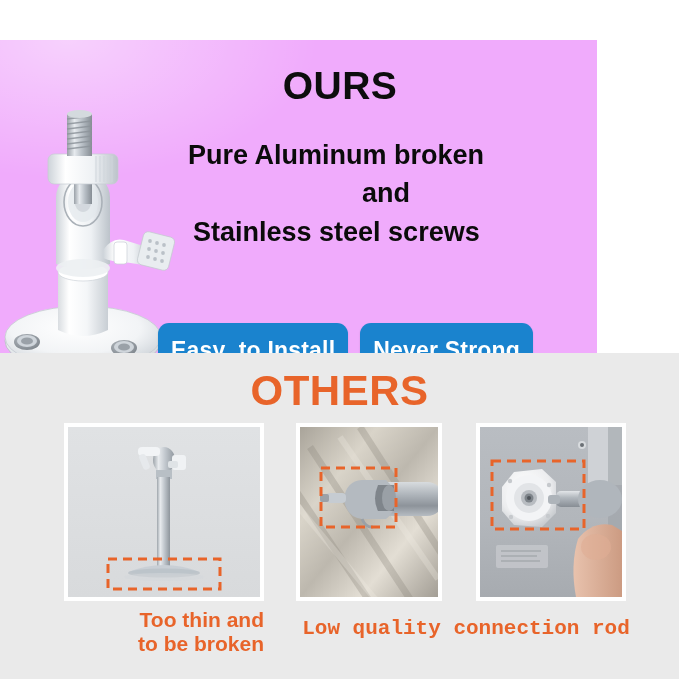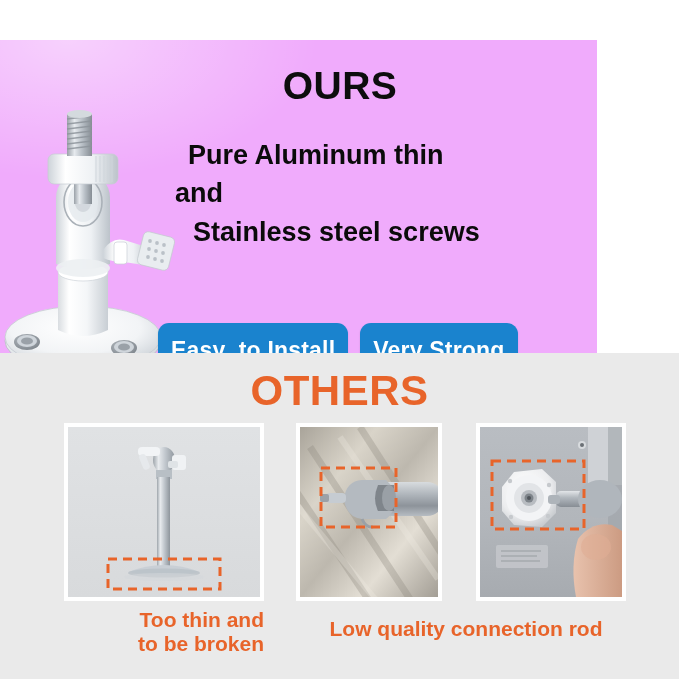--- a/index.html
+++ b/index.html
@@ -62,21 +62,21 @@
     width: 500px;
   }
   .ours-line {
     font-size: 27px;
     font-weight: bold;
     color: #0b0b0b;
     line-height: 1.42;
     white-space: pre;
   }
   .ours-line.l1 { text-align: left;   padding-left: 13px; }
-  .ours-line.l2 { text-align: left; padding-right: 78px; }
+  .ours-line.l2 { text-align: center; padding-right: 78px; }
   .ours-line.l3 { text-align: left; padding-left: 18px; }
 
   
   .badge-row {
     position: absolute;
     left: 158px;
     top: 283px;
     display: flex;
     gap: 12px;
     align-items: stretch;
@@ -168,20 +168,21 @@
     width: 200px;
     text-align: right;
     font-size: 21px;
   }
   .caption-2 {
     left: 296px;
     top: 617px;
     width: 340px;
     text-align: center;
     font-size: 21px;
+    font-family: Liberation Mono, monospace;
   }
 </style>
 </head>
 <body>
 
 <div id="infographic">
 
   <div class="ours-section">
 
     <div class="bracket">
@@ -272,28 +273,28 @@
             <circle cx="155" cy="157" r="1.9"></circle>
           <circle cx="162" cy="159" r="1.9"></circle>
         </g>
         <rect x="114" y="140" width="13" height="22" rx="3" fill="#ffffff" stroke="#c9cfd5" stroke-width="0.7"></rect>
       </svg>
     </div>
 
     <div class="ours-title">OURS</div>
 
     <div class="ours-lines">
-      <div class="ours-line l1">Pure Aluminum thin</div>
+      <div class="ours-line l1">Pure Aluminum broken</div>
       <div class="ours-line l2">and</div>
       <div class="ours-line l3">Stainless steel screws</div>
     </div>
 
     <div class="badge-row">
       <div class="badge">Easy  to Install</div>
-      <div class="badge">Very Strong</div>
+      <div class="badge">Never Strong</div>
     </div>
   </div>
 
   <div class="others-section">
     <div class="others-title">OTHERS</div>
   </div>
 
   <div class="photo-row">
 
     <div class="photo-frame frame-1">

